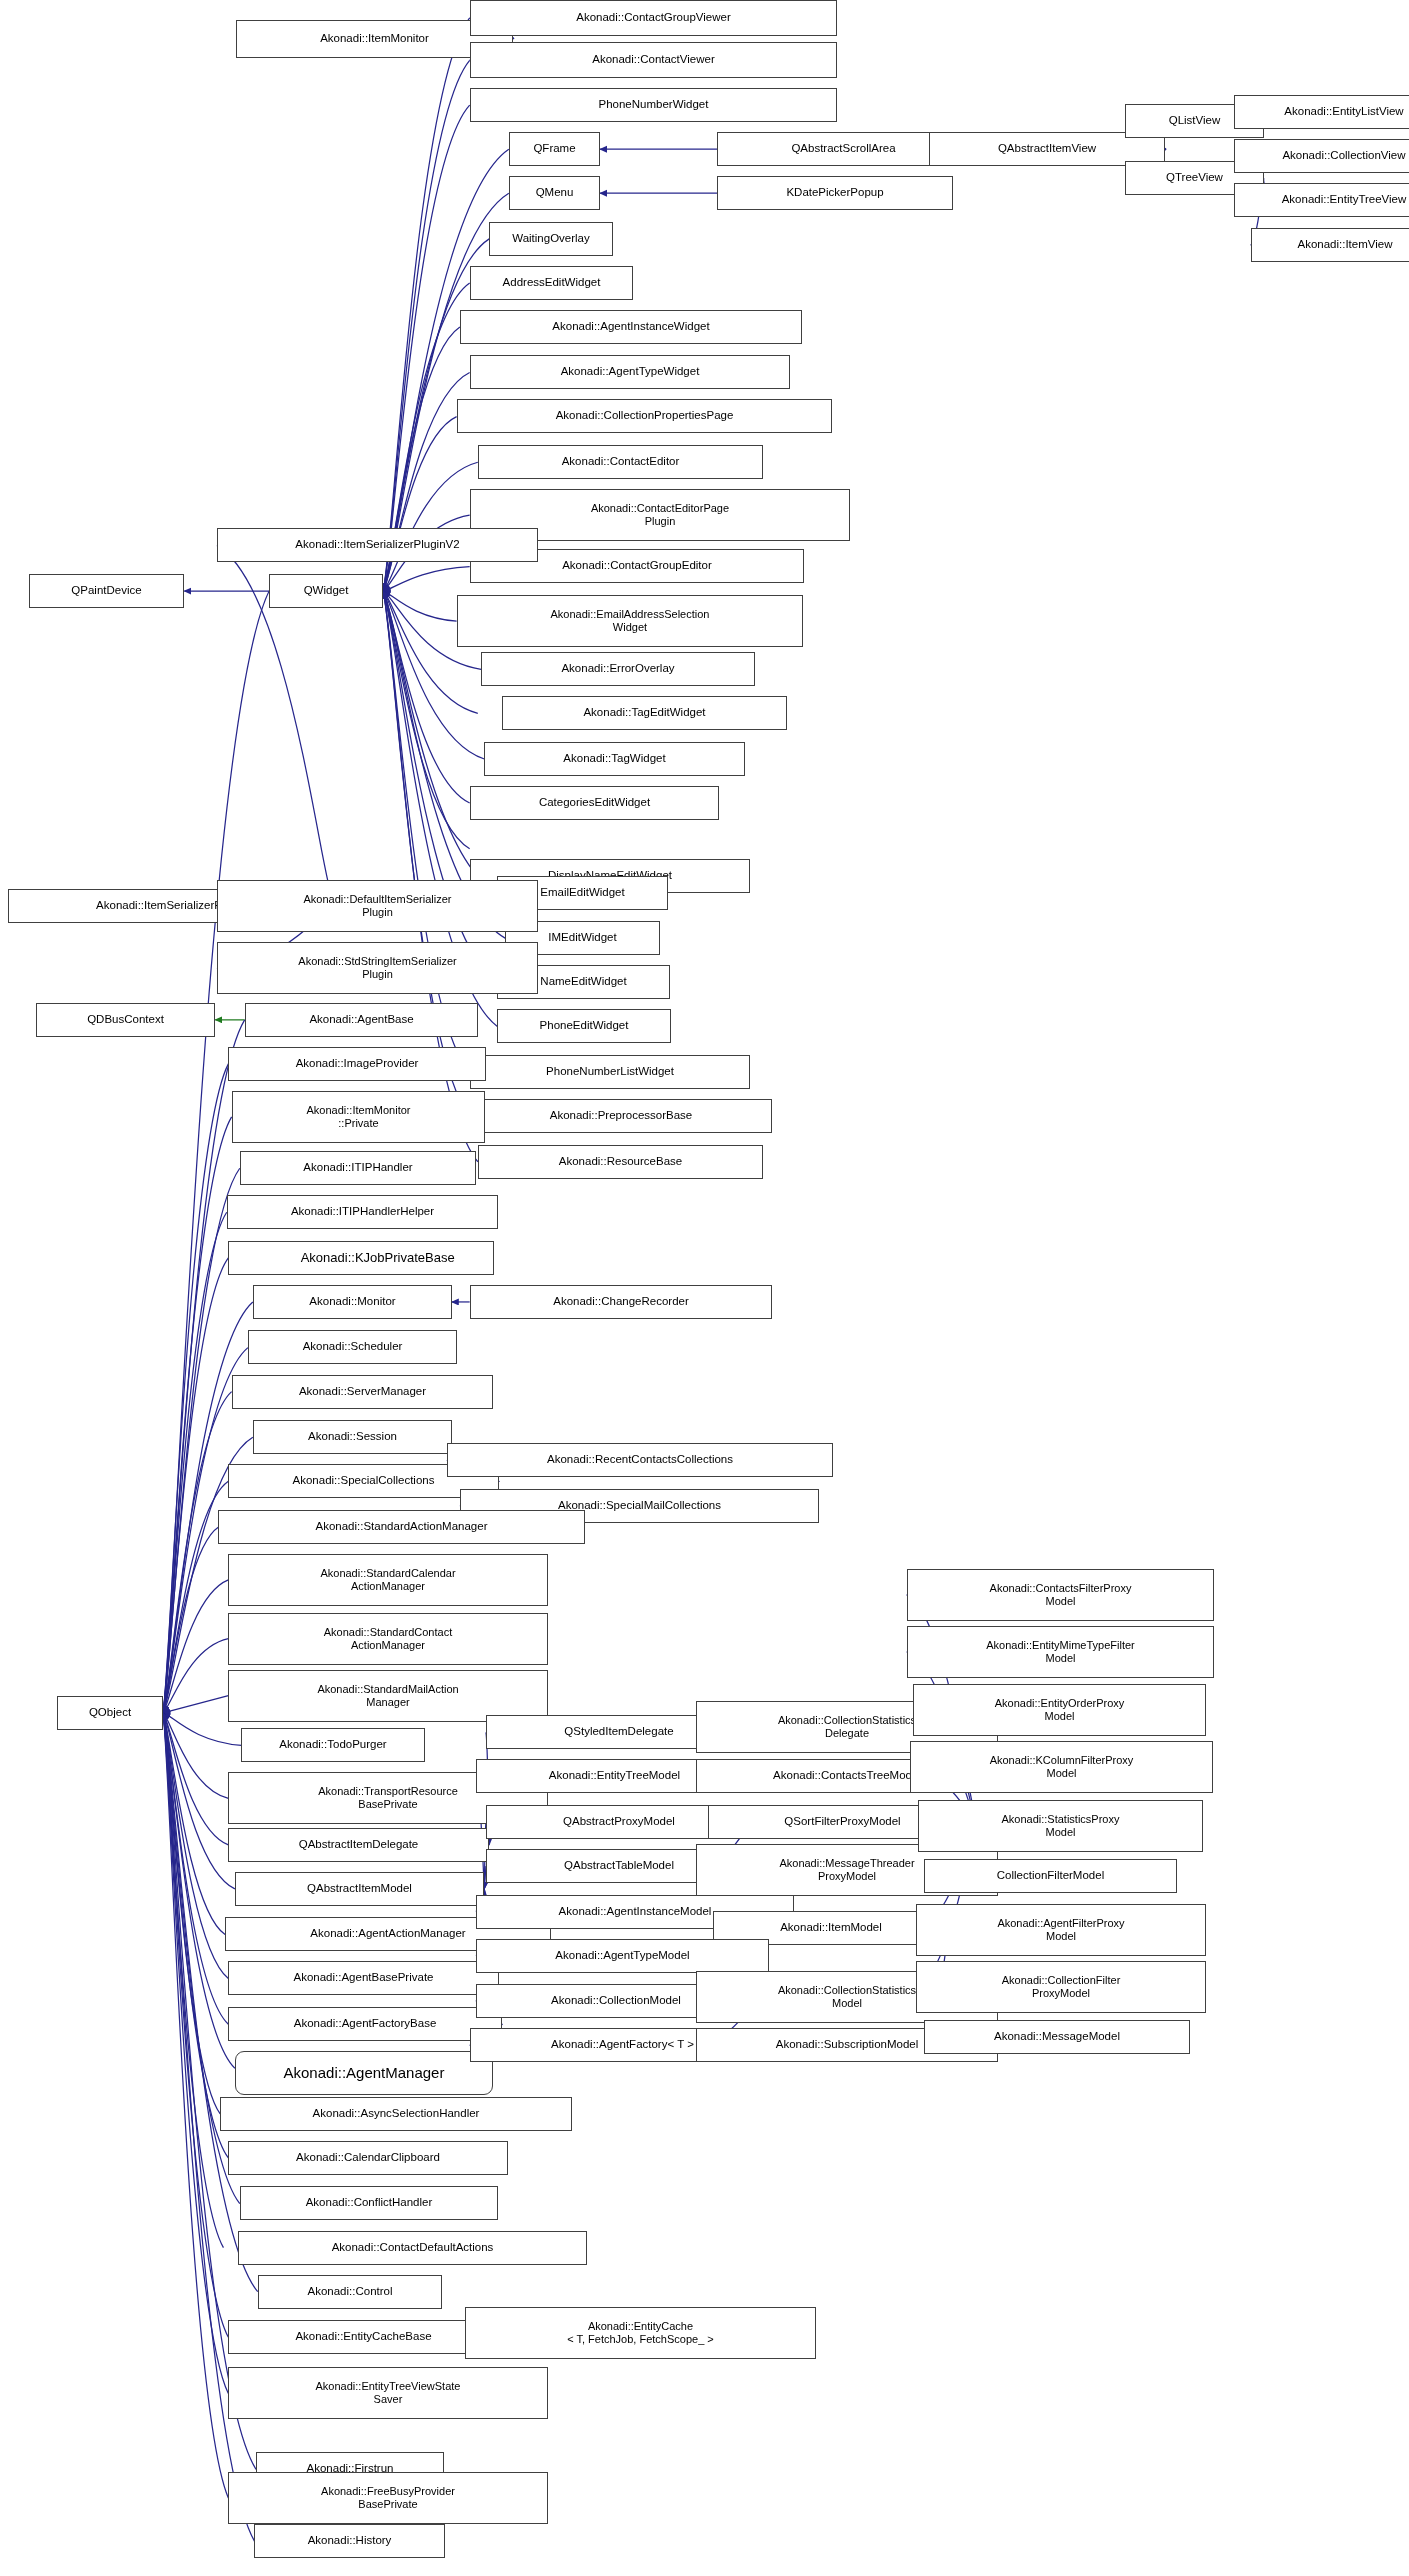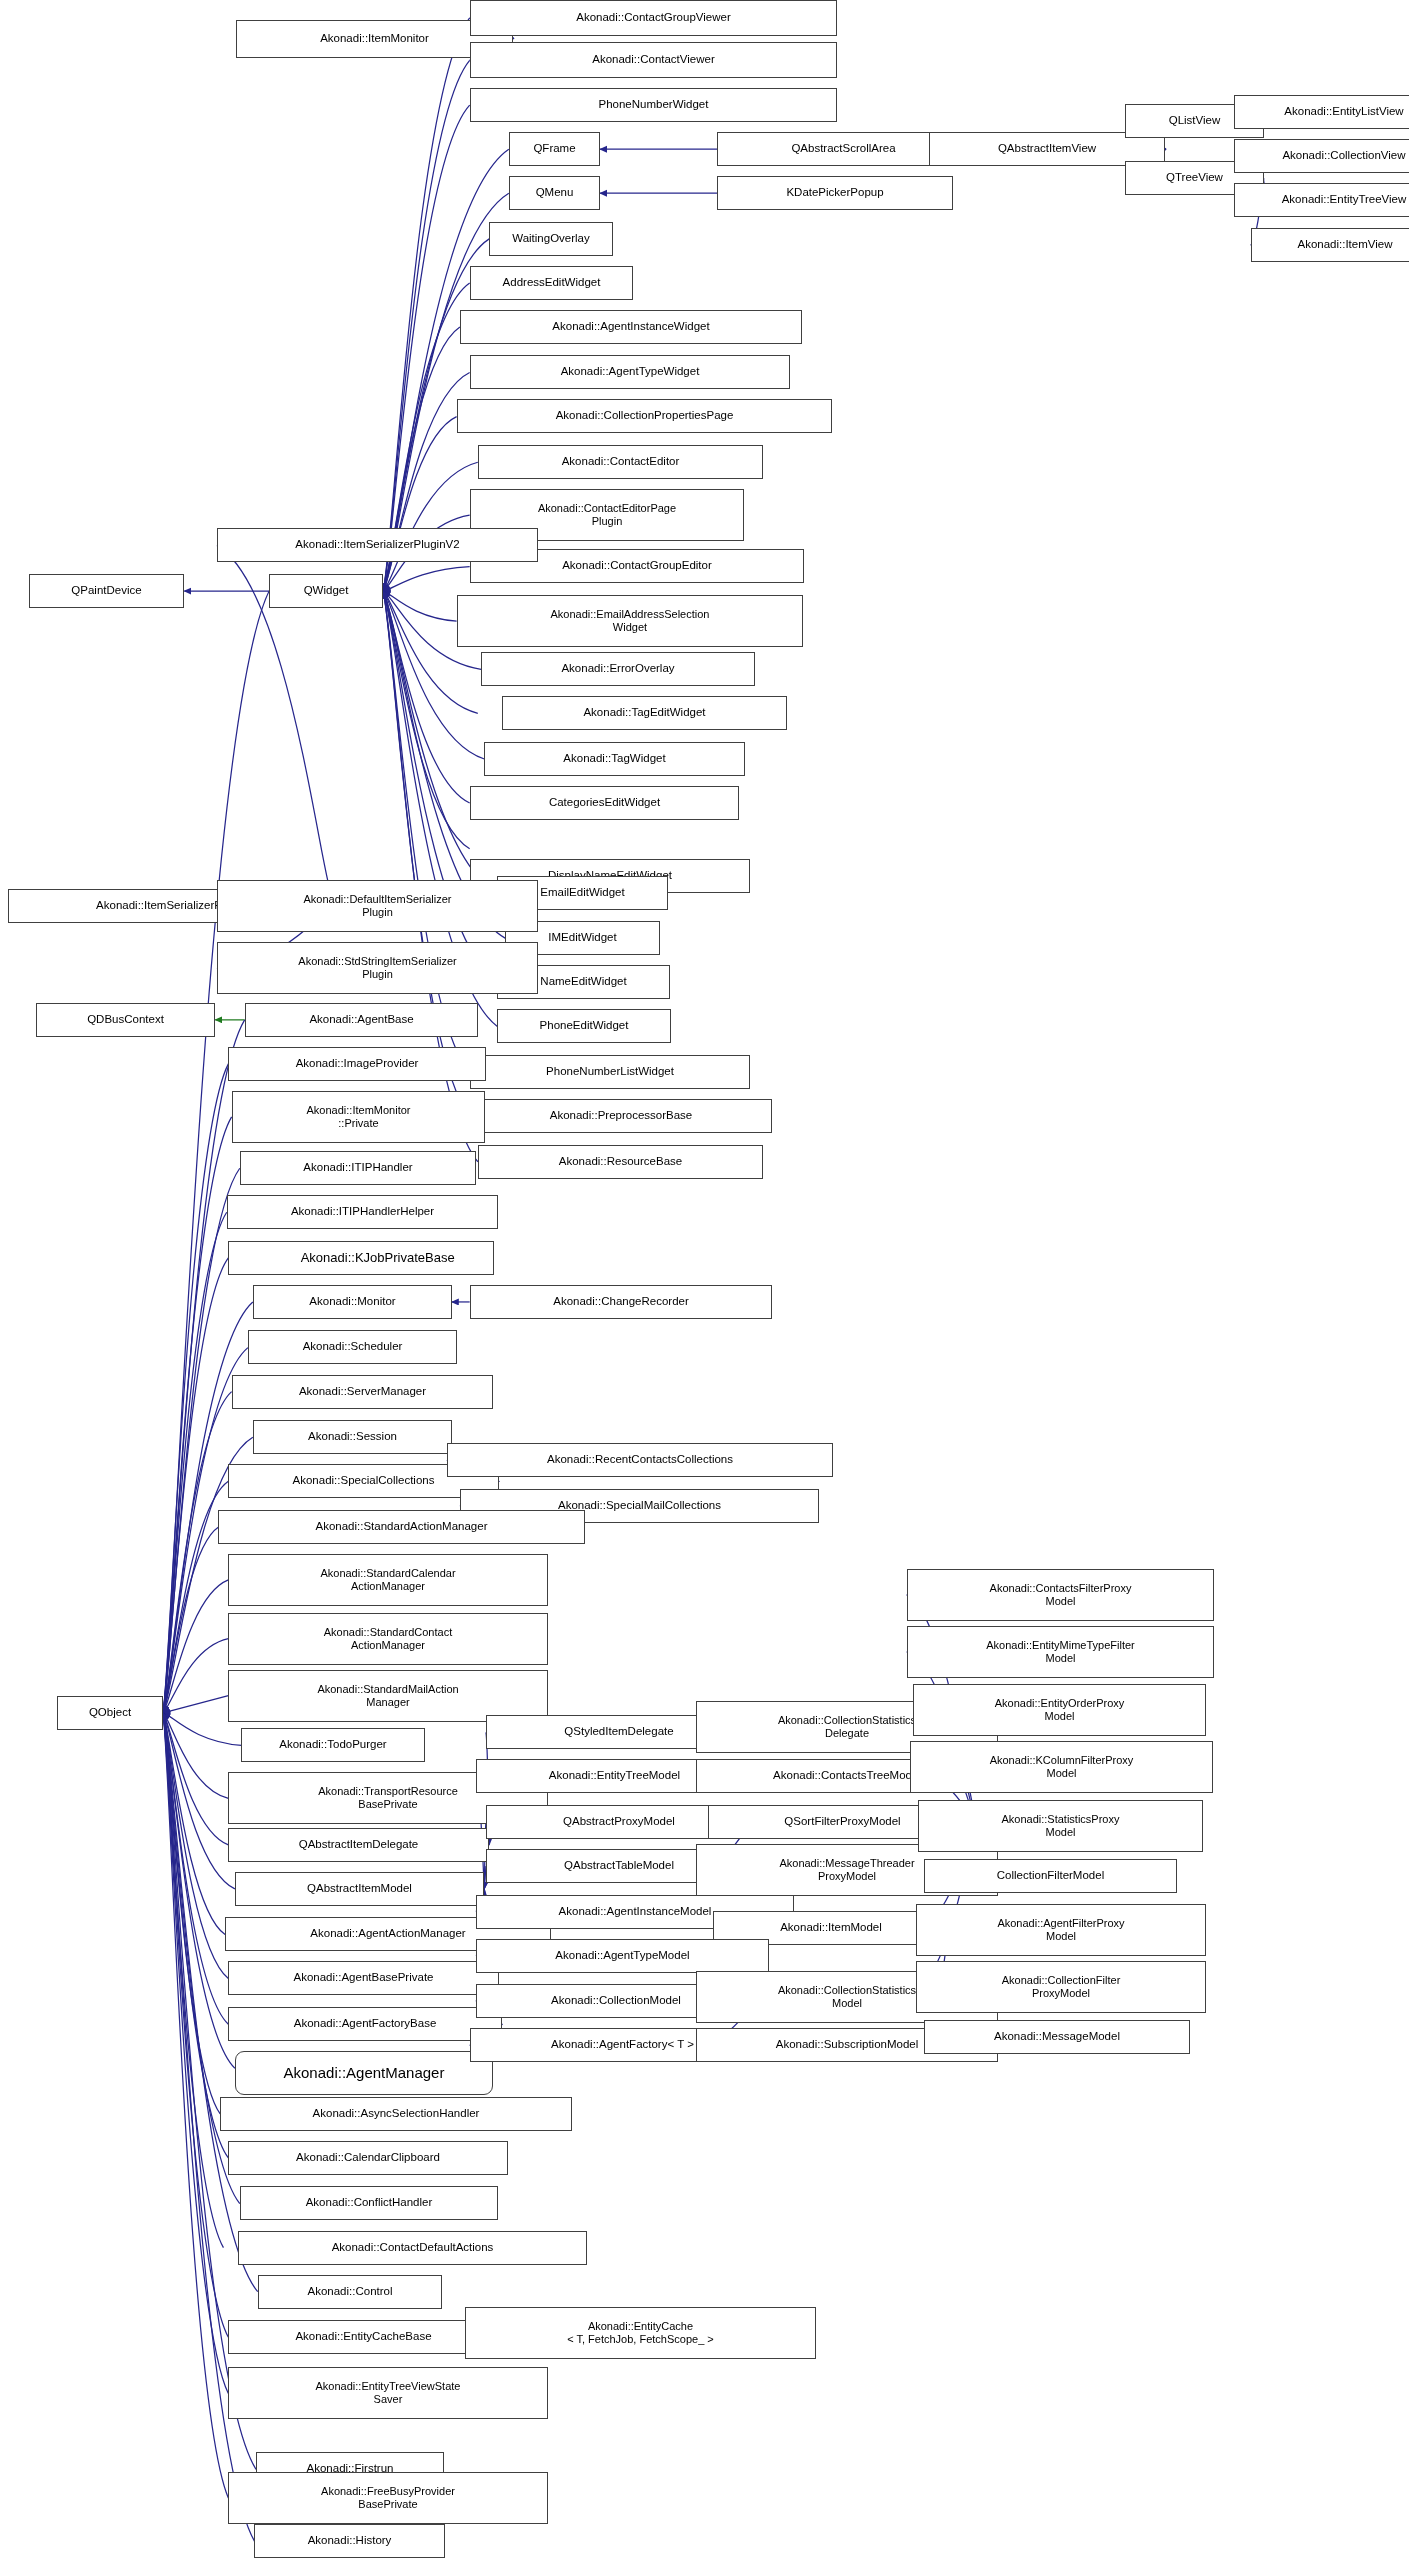--- a/index.html
+++ b/index.html
@@ -149,29 +149,29 @@
       <div class="node" style="left: 470px; top: 42px; width: 367px; height: 36px; font-size: 11.5px; line-height: 13.3px;">Akonadi::ContactViewer</div>
       <div class="node" style="left: 470px; top: 88px; width: 367px; height: 34px; font-size: 11.5px; line-height: 13.3px;">PhoneNumberWidget</div>
       <div class="node" style="left: 509px; top: 132px; width: 91px; height: 34px; font-size: 11.5px; line-height: 13.3px;">QFrame</div>
       <div class="node" style="left: 509px; top: 176px; width: 91px; height: 34px; font-size: 11.5px; line-height: 13.3px;">QMenu</div>
       <div class="node" style="left: 489px; top: 222px; width: 124px; height: 34px; font-size: 11.5px; line-height: 13.3px;">WaitingOverlay</div>
       <div class="node" style="left: 470px; top: 266px; width: 163px; height: 34px; font-size: 11.5px; line-height: 13.3px;">AddressEditWidget</div>
       <div class="node" style="left: 460px; top: 310px; width: 342px; height: 34px; font-size: 11.5px; line-height: 13.3px;">Akonadi::AgentInstanceWidget</div>
       <div class="node" style="left: 470px; top: 355px; width: 320px; height: 34px; font-size: 11.5px; line-height: 13.3px;">Akonadi::AgentTypeWidget</div>
       <div class="node" style="left: 457px; top: 399px; width: 375px; height: 34px; font-size: 11.5px; line-height: 13.3px;">Akonadi::CollectionPropertiesPage</div>
       <div class="node" style="left: 478px; top: 445px; width: 285px; height: 34px; font-size: 11.5px; line-height: 13.3px;">Akonadi::ContactEditor</div>
-      <div class="node" style="left: 470px; top: 489px; width: 274px; height: 52px; font-size: 11px; line-height: 13.3px;">Akonadi::ContactEditorPage
+      <div class="node" style="left: 470px; top: 489px; width: 380px; height: 52px; font-size: 11px; line-height: 13.3px;">Akonadi::ContactEditorPage
 Plugin</div>
       <div class="node" style="left: 470px; top: 549px; width: 334px; height: 34px; font-size: 11.5px; line-height: 13.3px;">Akonadi::ContactGroupEditor</div>
       <div class="node" style="left: 457px; top: 595px; width: 346px; height: 52px; font-size: 11px; line-height: 13.3px;">Akonadi::EmailAddressSelection
 Widget</div>
       <div class="node" style="left: 481px; top: 652px; width: 274px; height: 34px; font-size: 11.5px; line-height: 13.3px;">Akonadi::ErrorOverlay</div>
       <div class="node" style="left: 478px; top: 696px; width: 285px; height: 34px; font-size: 11.5px; line-height: 13.3px; margin-left: 24px;">Akonadi::TagEditWidget</div>
       <div class="node" style="left: 484px; top: 742px; width: 261px; height: 34px; font-size: 11.5px; line-height: 13.3px;">Akonadi::TagWidget</div>
-      <div class="node" style="left: 470px; top: 786px; width: 269px; height: 34px; font-size: 11.5px; line-height: 13.3px; text-align: center;">CategoriesEditWidget</div>
+      <div class="node" style="left: 470px; top: 786px; width: 249px; height: 34px; font-size: 11.5px; line-height: 13.3px; text-align: center;">CategoriesEditWidget</div>
       <div class="node" style="left: 470px; top: 832px; width: 280px; height: 34px; font-size: 11.5px; line-height: 13.3px; margin-top: 27px;">DisplayNameEditWidget</div>
       <div class="node" style="left: 497px; top: 876px; width: 171px; height: 34px; font-size: 11.5px; line-height: 13.3px;">EmailEditWidget</div>
       <div class="node" style="left: 505px; top: 921px; width: 155px; height: 34px; font-size: 11.5px; line-height: 13.3px;">IMEditWidget</div>
       <div class="node" style="left: 497px; top: 965px; width: 173px; height: 34px; font-size: 11.5px; line-height: 13.3px;">NameEditWidget</div>
       <div class="node" style="left: 497px; top: 1009px; width: 174px; height: 34px; font-size: 11.5px; line-height: 13.3px;">PhoneEditWidget</div>
       <div class="node" style="left: 470px; top: 1055px; width: 280px; height: 34px; font-size: 11.5px; line-height: 13.3px;">PhoneNumberListWidget</div>
       <div class="node" style="left: 470px; top: 1099px; width: 302px; height: 34px; font-size: 11.5px; line-height: 13.3px;">Akonadi::PreprocessorBase</div>
       <div class="node" style="left: 478px; top: 1145px; width: 285px; height: 34px; font-size: 11.5px; line-height: 13.3px;">Akonadi::ResourceBase</div>
       <div class="node" style="left: 717px; top: 132px; width: 253px; height: 34px; font-size: 11.5px; line-height: 13.3px;">QAbstractScrollArea</div>
       <div class="node" style="left: 717px; top: 176px; width: 236px; height: 34px; font-size: 11.5px; line-height: 13.3px;">KDatePickerPopup</div>

